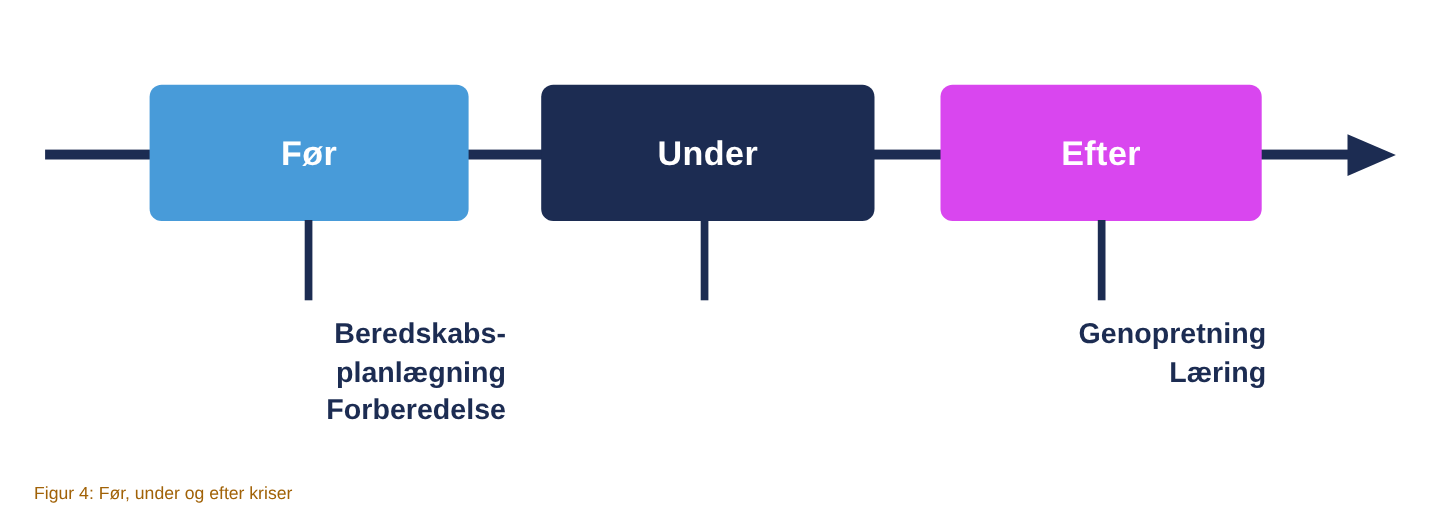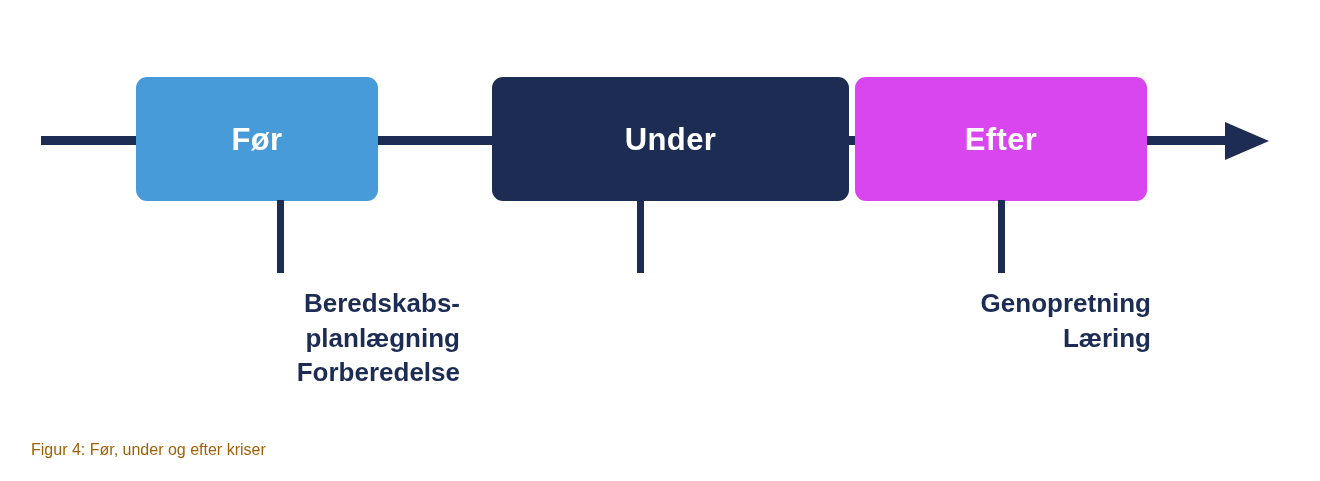--- a/index.html
+++ b/index.html
@@ -56,22 +56,22 @@
     box-sizing: border-box;
   }
   .phase-box .phase-label {
     color: #ffffff;
     font-size: 31px;
     font-weight: bold;
     letter-spacing: 0.4px;
     line-height: 1;
     white-space: nowrap;
   }
-  .phase-box.phase-0 { left: 136px; width: 242px; background: #489bd9; }
-  .phase-box.phase-1 { left: 492px; width: 357px; background: #1c2c52; align-items: center; }
+  .phase-box.phase-0 { left: 136px; width: 290px; background: #489bd9; }
+  .phase-box.phase-1 { left: 492px; width: 303px; background: #1c2c52; align-items: center; }
   .phase-box.phase-2 { left: 855px; width: 292px; background: #d946ef; }
 
   
   .phase-stem {
     position: absolute;
     top: 200px;
     width: 7px;
     height: 73px;
     background: #1c2c52;
   }

